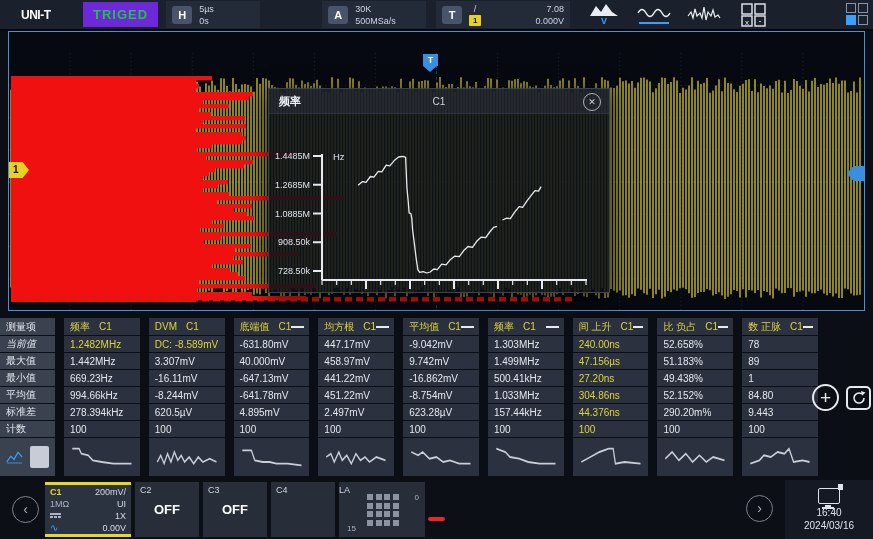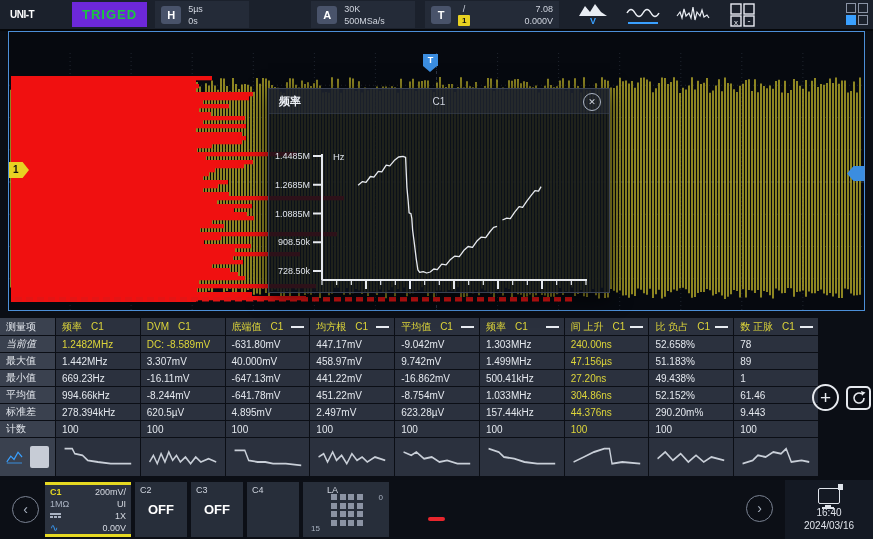--- a/index.html
+++ b/index.html
@@ -1,20 +1,20 @@
 <!DOCTYPE html>
 <html><head>
 <meta charset="utf-8">
 <style>
   html,body{margin:0;padding:0;background:#000;}
   .screen{position:relative;width:873px;height:539px;background:#0b0e15;overflow:hidden;
           font-family:"Liberation Sans","DejaVu Sans",sans-serif;color:#dfe3ea;}
   
   .topbar{position:absolute;left:0;top:0;width:873px;height:29px;background:#1b212c;border-bottom:2px solid #05070a;display:flex;align-items:center;}
-  .logo{font-size:10px;font-weight:bold;color:#fff;letter-spacing:-.5px;margin-left:10px;width:62px;}
+  .logo{font-size:12px;font-weight:bold;color:#fff;letter-spacing:-.5px;margin-left:21px;width:62px;}
   .trigstat{background:#6d28d9;color:#1cc63e;font-weight:bold;font-size:13px;letter-spacing:1px;height:25px;display:flex;align-items:center;padding:0 10px;margin-right:6px;}
   .tbsec{background:#242b38;height:27px;display:flex;align-items:center;padding:0 6px;margin-right:4px;}
   .tbbadge{background:#49536a;color:#fff;font-weight:bold;font-size:11px;border-radius:3px;width:20px;height:18px;display:flex;align-items:center;justify-content:center;margin-right:7px;}
   .tbcol{display:flex;flex-direction:column;line-height:12px;font-size:9px;color:#cfd4de;}
   .hsec{margin-left:2px;width:82px;}
   .asec{margin-left:58px;width:92px;}
   .tsec{margin-left:6px;width:122px;}
   .slopecol{display:flex;flex-direction:column;align-items:center;line-height:11px;margin-right:10px;}
   .slopechar{font-size:9px;color:#cfd4de;}
   .srcbadge{background:#e8d122;color:#111;font-size:8px;font-weight:bold;width:12px;height:11px;display:flex;align-items:center;justify-content:center;border-radius:1px;}
@@ -36,21 +36,21 @@
   .tflag:after{content:"";position:absolute;left:0;top:12px;border-left:7.5px solid transparent;border-right:7.5px solid transparent;border-top:6px solid #3b8de0;}
   .ch1mark{position:absolute;left:0;top:109px;width:20px;height:16px;background:#e8d122;color:#111;font-size:10px;font-weight:bold;line-height:16px;padding-left:4px;box-sizing:border-box;clip-path:polygon(0 0,68% 0,100% 50%,68% 100%,0 100%);}
   .trigmark{position:absolute;right:0;top:113px;width:17px;height:15px;background:#3b8de0;clip-path:polygon(100% 0,38% 0,0 50%,38% 100%,100% 100%);}
   
   .popup{position:absolute;left:268px;top:88px;width:342px;height:205px;background:rgba(13,17,27,.86);border:1px solid #3a4254;box-shadow:0 5px 20px rgba(0,0,0,.65);z-index:6;box-sizing:border-box;}
   .phead{height:24px;display:flex;align-items:center;border-bottom:1px solid rgba(70,80,100,.35);background:rgba(44,51,64,.45);}
   .phead .pt{font-size:11px;color:#eef1f6;margin-left:10px;font-weight:bold;}
   .phead .pc{position:absolute;left:0;right:0;text-align:center;font-size:10px;color:#cfd4de;}
   .pclose{position:absolute;right:8px;top:4px;width:16px;height:16px;border:1.5px solid #aab3c2;border-radius:50%;color:#cfd4de;font-size:9px;line-height:16px;text-align:center;z-index:2;}
   
-  .meastable{position:absolute;left:0;top:318px;width:818px;display:flex;gap:1px;}
+  .meastable{position:absolute;left:0;top:318px;width:818px;display:flex;gap:9px;}
   .mcol{display:flex;flex-direction:column;gap:1px;flex:1;min-width:0;}
   .mcol.lab{flex:0 0 55px;}
   .mcell{background:#2b313e;display:flex;align-items:center;padding:0 0 0 6px;box-sizing:border-box;overflow:hidden;white-space:nowrap;}
   .mcol.lab .mcell{background:#3a414f;color:#e2e6ec;font-size:10px;}
   .mhead{height:17px;font-size:10px;color:#ddd53a;}
   .mval{height:16px;font-size:10px;color:#e4e8ee;}
   .mval.yel{color:#ddd53a;}
   .mspark{height:38px;padding:4px 6px;}
   .hname{margin-right:9px;}
   .hdash{margin-left:auto;margin-right:5px;width:13px;height:2px;background:#e8ecf2;}
@@ -65,25 +65,25 @@
   .navbtn.prev{margin-left:12px;}
   .chpanel{width:86px;height:55px;background:#2c3340;margin-left:6px;box-sizing:border-box;position:relative;}
   .chpanel.c1{border-top:3px solid #e6d922;border-bottom:3px solid #e6d922;}
   .c1grid{display:grid;grid-template-columns:1fr 1fr;font-size:9px;line-height:12px;padding:1px 5px;color:#aab3c2;}
   .c1grid .l{text-align:left;}.c1grid .r{text-align:right;color:#d6dae2;}
   .c1name{color:#e6d922;font-weight:bold;}
   .dcicon{display:inline-block;width:11px;}
   .dcicon i{display:block;height:1.5px;background:#aab3c2;margin:1.5px 0;}
   .dcicon i.d{background:linear-gradient(90deg,#aab3c2 30%,transparent 30%,transparent 40%,#aab3c2 40%,#aab3c2 62%,transparent 62%,transparent 72%,#aab3c2 72%);}
   .sine{color:#3aa0ff;font-size:10px;}
-  .offpanel{width:52px;height:55px;background:#272e3a;margin-left:4px;position:relative;}
+  .offpanel{width:64px;height:55px;background:#272e3a;margin-left:4px;position:relative;}
   .offpanel .nm{position:absolute;left:5px;top:3px;font-size:9px;color:#cfd4de;}
   .offpanel .st{position:absolute;left:0;right:0;top:20px;text-align:center;font-size:13px;font-weight:bold;color:#fff;}
   .lapanel{width:86px;height:55px;background:#272e3a;margin-left:4px;position:relative;}
-  .lapanel .nm{position:absolute;left:24px;top:3px;font-size:9px;color:#cfd4de;}
+  .lapanel .nm{position:absolute;left:0;top:3px;font-size:9px;color:#cfd4de;}
   .lagrid{position:absolute;left:28px;top:12px;display:grid;grid-template-columns:repeat(4,6px);grid-template-rows:repeat(4,6px);gap:2.5px;}
   .lagrid span{background:#8b93a3;}
   .lanum0{position:absolute;right:6px;top:11px;font-size:8px;color:#aab3c2;}
   .lanum15{position:absolute;left:8px;bottom:4px;font-size:8px;color:#aab3c2;}
   .reddash{position:absolute;left:428px;top:37px;width:17px;height:4px;background:#e8262d;border-radius:2px;}
   .navnext{position:absolute;right:100px;top:15px;}
   .clockblk{position:absolute;right:0;top:0;width:88px;height:59px;background:#141923;display:flex;flex-direction:column;align-items:center;justify-content:center;font-size:10px;line-height:13px;}
   .monicon{width:20px;height:14px;border:1.5px solid #dfe3ea;border-radius:2px;position:relative;margin-bottom:2px;}
   .monicon:after{content:"";position:absolute;left:6px;bottom:-4px;width:6px;height:2px;background:#dfe3ea;box-shadow:-3px 2px 0 0 #dfe3ea,3px 2px 0 0 #dfe3ea;}
   .monplug{position:absolute;right:-4px;top:-5px;width:5px;height:6px;background:#dfe3ea;}
@@ -518,21 +518,21 @@
       </div>
       <div class="mcol">
         <div class="mcell mhead">
           <span class="hname">数 正脉</span>
           <span class="hch">C1</span>
           <span class="hdash"></span>
         </div>
         <div class="mcell mval">78</div>
         <div class="mcell mval">89</div>
         <div class="mcell mval">1</div>
-        <div class="mcell mval">61.46</div>
+        <div class="mcell mval">84.80</div>
         <div class="mcell mval">9.443</div>
         <div class="mcell mval">100</div>
         <div class="mcell mspark">
           <svg viewBox="0 0 56 18" width="100%" height="100%" preserveAspectRatio="none">
             <path d="M2 13 L10 11 L14 8 L20 9 L26 6 L32 7 L36 4 L40 12 L48 11 L54 12" stroke="#c9cfd8" stroke-width="1.1" fill="none"></path>
           </svg>
         </div>
       </div>
     </div>
   <div class="tblicons">

